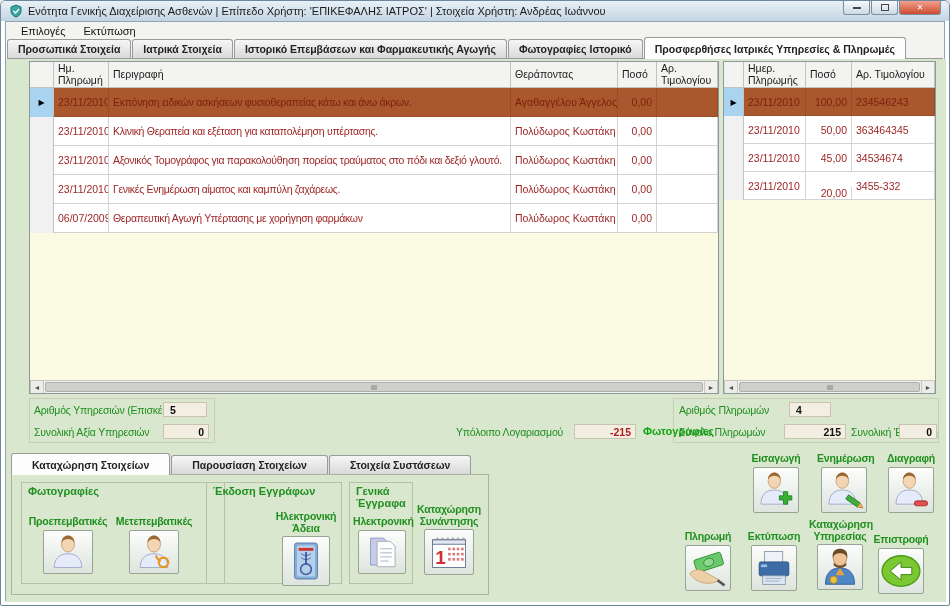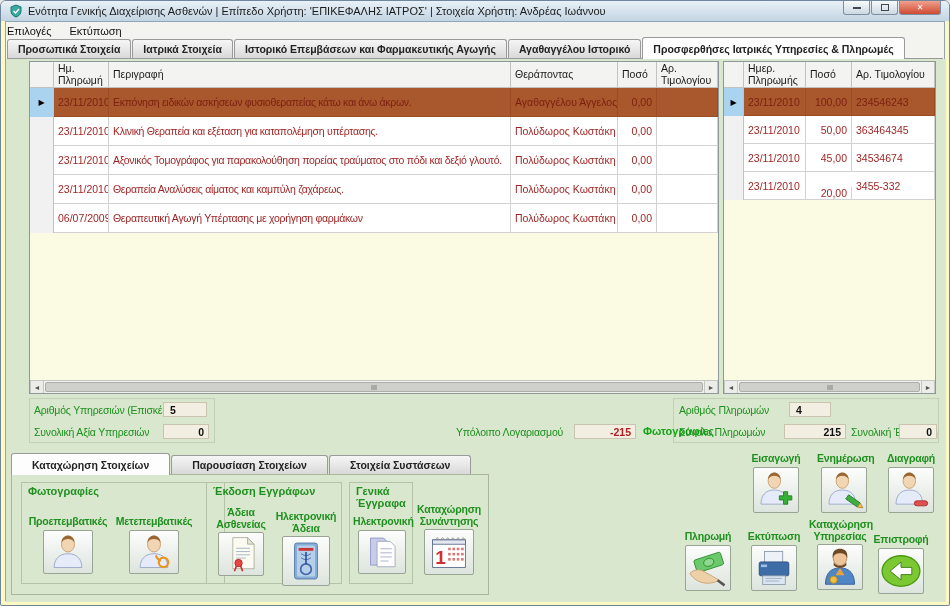--- a/index.html
+++ b/index.html
@@ -1,26 +1,26 @@
 <!DOCTYPE html>
 <html><head>
 <meta charset="utf-8">
 <style>
   html,body{margin:0;padding:0;background:#e9e9e9;}
   *{box-sizing:border-box;font-family:"Liberation Sans","DejaVu Sans",sans-serif;}
-  .window{position:relative;width:950px;height:606px;background:#fef9c3;border:1px solid #70869c;border-radius:6px 6px 2px 2px;overflow:hidden;font-size:11px;color:#111;}
+  .window{position:relative;width:950px;height:606px;background:#ffffff;border:1px solid #70869c;border-radius:6px 6px 2px 2px;overflow:hidden;font-size:11px;color:#111;}
   .titlebar{position:absolute;left:0;top:0;width:100%;height:20px;display:flex;align-items:center;gap:5px;padding-left:8px;background:linear-gradient(#e9f1f8,#c2d4e2);}
   .title-text{font-size:11px;color:#1a1a1a;white-space:nowrap;}
   .win-controls{position:absolute;right:8px;top:0;display:flex;gap:1px;}
   .ctrl{width:27px;height:14px;border:1px solid #7b8fa0;border-top:none;border-radius:0 0 3px 3px;background:linear-gradient(#f6fafc,#cdd9e2);display:flex;align-items:center;justify-content:center;font-size:8px;color:#333;}
   .ctrl.close{width:42px;background:linear-gradient(#f0a08c,#cf4a33);color:#fff;font-weight:bold;}
   .glyph-min{width:8px;height:3px;border-bottom:2px solid #445;}
   .glyph-max{width:8px;height:7px;border:1px solid #445;}
   .client{position:absolute;left:4px;right:4px;top:20px;bottom:4px;background:#f3f3f0;border:1px solid #8fa4b5;}
-  .menubar{position:absolute;left:6px;top:22px;height:15px;display:flex;gap:18px;align-items:center;}
+  .menubar{position:absolute;left:6px;top:22px;height:15px;display:flex;gap:18px;padding-left:14px;align-items:center;}
   .menu-item{cursor:default;}
   .tabstrip{position:absolute;left:6px;top:37px;width:936px;height:21px;display:flex;align-items:flex-end;border-bottom:1px solid #9a9a9a;}
   .tab{height:19px;display:flex;align-items:center;padding:8px 10px;font-weight:bold;font-size:10.5px;background:linear-gradient(#f6f6f6,#d9d9d9);border:1px solid #9a9a9a;border-bottom:none;border-radius:3px 3px 0 0;margin-right:1px;white-space:nowrap;color:#222;}
   .tab.active{height:22px;background:#fdfdfd;position:relative;z-index:3;margin-bottom:-1px;}
   .content{position:absolute;left:5px;top:58px;width:940px;height:543px;background:#d8e7cd;}
   
   .grid{position:absolute;background:#fbfae3;border:1px solid #8f9898;display:flex;flex-direction:column;}
   .ghead{display:flex;background:#f3f3f1;}
   .gh{border-right:1px solid #c2c2c0;border-bottom:1px solid #c2c2c0;padding:1px 4px;font-size:10.5px;display:flex;align-items:center;line-height:1.1;color:#1a1a1a;overflow:hidden;}
   .grow{display:flex;background:#fff;}
@@ -89,21 +89,21 @@
 
   <div class="menubar">
     <span class="menu-item">Επιλογές</span>
     <span class="menu-item">Εκτύπωση</span>
   </div>
 
   <div class="tabstrip">
     <div class="tab">Προσωπικά Στοιχεία</div>
     <div class="tab">Ιατρικά Στοιχεία</div>
     <div class="tab">Ιστορικό Επεμβάσεων και Φαρμακευτικής Αγωγής</div>
-    <div class="tab">Αγαθαγγέλου Ιστορικό</div>
+    <div class="tab">Φωτογραφίες Ιστορικό</div>
     <div class="tab active">Προσφερθήσες Ιατρικές Υπηρεσίες &amp; Πληρωμές</div>
   </div>
 
   <div class="content"></div>
 
   <div class="grid" style="left:28px;top:60px;width:690px;height:333px;">
     <div class="ghead">
       <div class="gh" style="width:24px;"></div>
       <div class="gh" style="width:55px;">Ημ. Πληρωμή</div>
       <div class="gh" style="width:402px;">Περιγραφή</div>
@@ -133,21 +133,21 @@
       <div class="sel" style="width:24px;"></div>
       <div class="cell" style="width:55px;">23/11/2010</div>
       <div class="cell desc" style="width:402px;">Αξονικός Τομογράφος για παρακολούθηση πορείας τραύματος στο πόδι και δεξιό γλουτό.</div>
       <div class="cell" style="width:107px;">Πολύδωρος Κωστάκη</div>
       <div class="cell num" style="width:39px;">0,00</div>
       <div class="cell" style="flex:1;"></div>
     </div>
     <div class="grow" style="height:29px;">
       <div class="sel" style="width:24px;"></div>
       <div class="cell" style="width:55px;">23/11/2010</div>
-      <div class="cell desc" style="width:402px;">Θεραπεία Αναλύσεις αίματος και καμπύλη ζαχάρεως.</div>
+      <div class="cell desc" style="width:402px;">Γενικές Ενημέρωση αίματος και καμπύλη ζαχάρεως.</div>
       <div class="cell" style="width:107px;">Πολύδωρος Κωστάκη</div>
       <div class="cell num" style="width:39px;">0,00</div>
       <div class="cell" style="flex:1;"></div>
     </div>
     <div class="grow" style="height:29px;">
       <div class="sel" style="width:24px;"></div>
       <div class="cell" style="width:55px;">06/07/2009</div>
       <div class="cell desc" style="width:402px;">Θεραπευτική Αγωγή Υπέρτασης με χορήγηση φαρμάκων</div>
       <div class="cell" style="width:107px;">Πολύδωρος Κωστάκη</div>
       <div class="cell num" style="width:39px;">0,00</div>
@@ -268,37 +268,20 @@
           <path d="M14.5 11c0-5 4-8 7.5-8s7.5 3 7.5 8c-2-3-4.5-4-7.5-4s-5.5 1-7.5 4z" fill="#9a6632"></path>
           <path d="M24 26c2 4 4 6 6 6" stroke="#e8951e" stroke-width="2.5" fill="none"></path>
           <circle cx="33" cy="34" r="5.5" fill="none" stroke="#e8951e" stroke-width="2.5"></circle>
         </svg>
       </div>
     </div>
   </div>
 
   <div class="group" style="left:205px;top:481px;width:136px;height:102px;">
     <div class="gtitle">Έκδοση Εγγράφων</div>
-    <div class="pwrap" style="left:3px;top:24px;width:62px;">
-      <div class="plabel">Άδεια Ασθενείας</div>
-      <div class="pbtn" style="width:46px;">
-        <svg width="36" height="38" viewBox="0 0 44 46">
-          <path d="M12 3h18l8 8v30H12z" fill="#fbfbf2" stroke="#a8a896"></path>
-          <path d="M30 3l8 8h-8z" fill="#e4e4d4" stroke="#a8a896"></path>
-          <g stroke="#9aabc0">
-              <line x1="16" y1="16" x2="33" y2="16"></line>
-              <line x1="16" y1="20" x2="33" y2="20"></line>
-              <line x1="16" y1="24" x2="33" y2="24"></line>
-              <line x1="16" y1="28" x2="28" y2="28"></line>
-            </g>
-          <path d="M17 36l-3 8M21 36l3 8" stroke="#d03030" stroke-width="2"></path>
-          <circle cx="19" cy="34" r="4.5" fill="#e84545" stroke="#b02020"></circle>
-        </svg>
-      </div>
-    </div>
     <div class="pwrap" style="left:66px;top:28px;width:66px;">
       <div class="plabel">Ηλεκτρονική Άδεια</div>
       <div class="pbtn" style="width:48px;height:50px;">
         <svg width="36" height="44" viewBox="0 0 44 48">
           <rect x="8" y="2" width="28" height="44" rx="3" fill="#86aed6" stroke="#4a6f9f"></rect>
           <rect x="11" y="5" width="22" height="38" rx="2" fill="#b6d0ea"></rect>
           <rect x="13" y="8" width="18" height="3.5" fill="#cc3333"></rect>
           <path d="M22 13v15" stroke="#2f4f9f" stroke-width="2"></path>
           <path d="M16 15c4 3 8 3 12 0M16 20c4 3 8 3 12 0" stroke="#2f4f9f" fill="none"></path>
           <circle cx="22" cy="34" r="6.5" fill="none" stroke="#2f4f9f" stroke-width="2" opacity="0.85"></circle>

